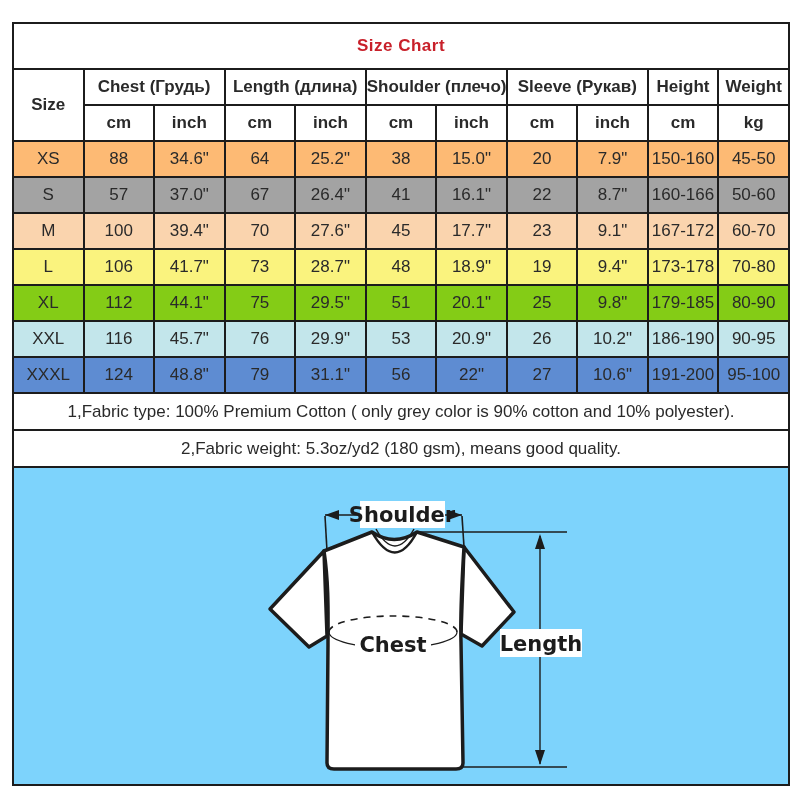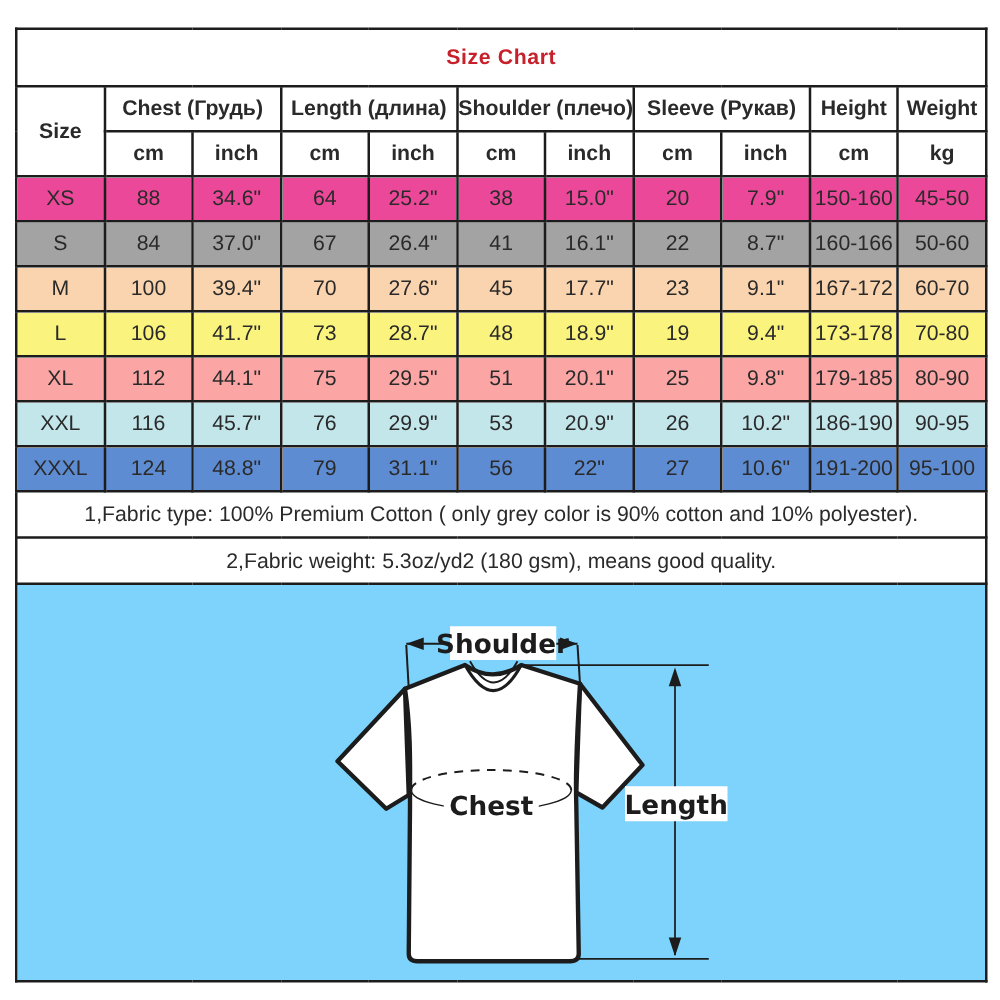--- a/index.html
+++ b/index.html
@@ -111,36 +111,36 @@
           <td class="unit-h">inch</td>
           <td class="unit-h">cm</td>
           <td class="unit-h">inch</td>
           <td class="unit-h">cm</td>
           <td class="unit-h">inch</td>
           <td class="unit-h">cm</td>
           <td class="unit-h">kg</td>
         </tr>
     </thead>
     <tbody id="data-rows">
-        <tr style="background: #ec4899;">
+        <tr style="background: #fdba74;">
           <td class="size-cell">XS</td>
           <td>88</td>
           <td>34.6"</td>
           <td>64</td>
           <td>25.2"</td>
           <td>38</td>
           <td>15.0"</td>
           <td>20</td>
           <td>7.9"</td>
           <td>150-160</td>
           <td>45-50</td>
         </tr>
         <tr style="background: rgb(163, 163, 163);">
           <td class="size-cell">S</td>
-          <td>84</td>
+          <td>57</td>
           <td>37.0"</td>
           <td>67</td>
           <td>26.4"</td>
           <td>41</td>
           <td>16.1"</td>
           <td>22</td>
           <td>8.7"</td>
           <td>160-166</td>
           <td>50-60</td>
         </tr>
@@ -163,21 +163,21 @@
           <td>41.7"</td>
           <td>73</td>
           <td>28.7"</td>
           <td>48</td>
           <td>18.9"</td>
           <td>19</td>
           <td>9.4"</td>
           <td>173-178</td>
           <td>70-80</td>
         </tr>
-        <tr style="background: #fca5a5;">
+        <tr style="background: #84cc16;">
           <td class="size-cell">XL</td>
           <td>112</td>
           <td>44.1"</td>
           <td>75</td>
           <td>29.5"</td>
           <td>51</td>
           <td>20.1"</td>
           <td>25</td>
           <td>9.8"</td>
           <td>179-185</td>

